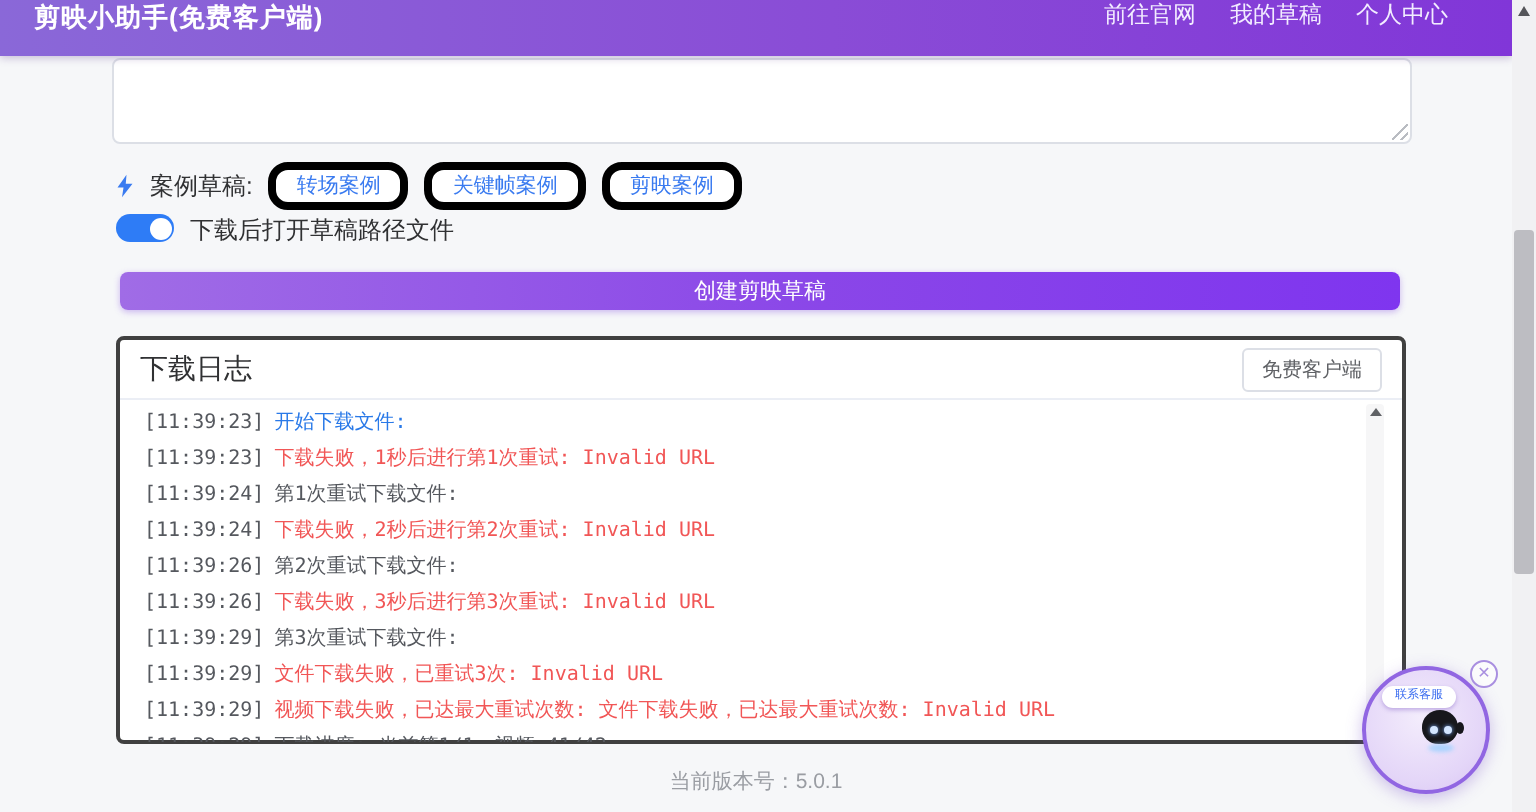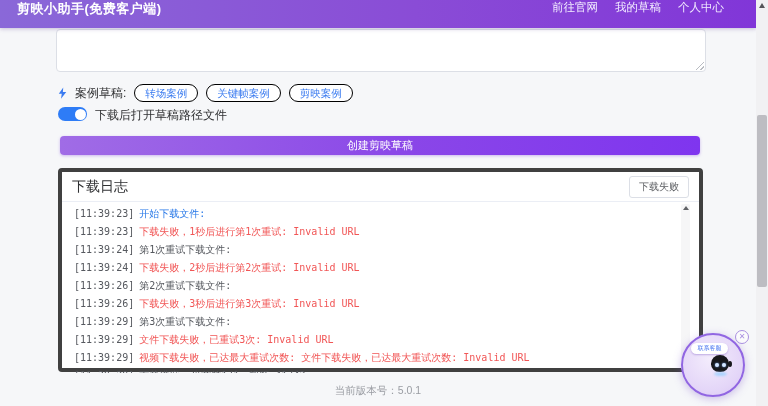--- a/index.html
+++ b/index.html
@@ -39,21 +39,21 @@
     background:
       linear-gradient(135deg, transparent 0 45%, #b9bcc2 45% 55%, transparent 55% 100%),
       linear-gradient(135deg, transparent 0 72%, #b9bcc2 72% 82%, transparent 82% 100%);
   }
 
   
   .examples-row { position:absolute; left:58px; top:84px; height:18px; display:flex; align-items:center; gap:8px; }
   .bolt-icon { display:flex; align-items:center; }
   .examples-label { font-size:12px; color:#303133; }
   .pill {
-    border:1px solid #000000; color:#3a7bf0; background:#fff;
+    border:4px solid #000000; color:#3a7bf0; background:#fff;
     border-radius:10px; font-size:10.5px; padding:2.5px 10px; line-height:1; cursor:pointer;
     font-family:"Liberation Sans", sans-serif;
   }
 
   
   .toggle-row { position:absolute; left:58px; top:107px; height:16px; display:flex; gap:8px; }
   .toggle { width:29px; height:14px; border-radius:7px; background:#2e7cf6; position:relative; cursor:pointer; }
   .toggle-knob { position:absolute; right:1.5px; top:1.5px; width:11px; height:11px; border-radius:50%; background:#fff; }
   .toggle-label { font-size:12px; color:#303133; }
 
@@ -62,21 +62,21 @@
     position:absolute; left:60px; top:136px; width:640px; height:19px;
     border:none; border-radius:4px; cursor:pointer;
     background:linear-gradient(90deg,#a06ce6 0%, #8a46e8 55%, #7f35ef 100%);
     color:#fff; font-size:11px; font-family:"Liberation Sans", sans-serif;
     box-shadow:0 1px 3px rgba(120,60,220,.35);
   }
 
   
   .log-panel {
     position:absolute; left:58px; top:168px; width:645px; height:204px;
-    background:#fff; border:4px solid #404040; border-radius:4px;
+    background:#fff; border:2px solid #404040; border-radius:4px;
   }
   .log-header {
     height:30px; display:flex; align-items:center; justify-content:space-between;
     padding:0 10px; border-bottom:1px solid #ebeef5;
   }
   .log-title { font-size:14px; color:#303133; }
   .clear-btn {
     border:1px solid #dcdfe6; background:#fff; color:#606266;
     font-size:10px; padding:3px 9px; border-radius:3px; cursor:pointer;
     font-family:"Liberation Sans", sans-serif;
@@ -164,21 +164,21 @@
     <div class="toggle-knob"></div>
   </div>
   <span class="toggle-label">下载后打开草稿路径文件</span>
 </div>
 
 <button class="create-btn">创建剪映草稿</button>
 
 <section class="log-panel">
   <div class="log-header">
     <span class="log-title">下载日志</span>
-    <button class="clear-btn">下载失败</button>
+    <button class="clear-btn">免费客户端</button>
   </div>
   <div class="log-body">
     <div id="log-lines">
         <div class="log-line"><span class="log-time">[11:39:23]</span><span class="m-info">开始下载文件:</span></div>
         <div class="log-line"><span class="log-time">[11:39:23]</span><span class="m-error">下载失败，1秒后进行第1次重试: Invalid URL</span></div>
         <div class="log-line"><span class="log-time">[11:39:24]</span><span class="m-normal">第1次重试下载文件:</span></div>
         <div class="log-line"><span class="log-time">[11:39:24]</span><span class="m-error">下载失败，2秒后进行第2次重试: Invalid URL</span></div>
         <div class="log-line"><span class="log-time">[11:39:26]</span><span class="m-normal">第2次重试下载文件:</span></div>
         <div class="log-line"><span class="log-time">[11:39:26]</span><span class="m-error">下载失败，3秒后进行第3次重试: Invalid URL</span></div>
         <div class="log-line"><span class="log-time">[11:39:29]</span><span class="m-normal">第3次重试下载文件:</span></div>

